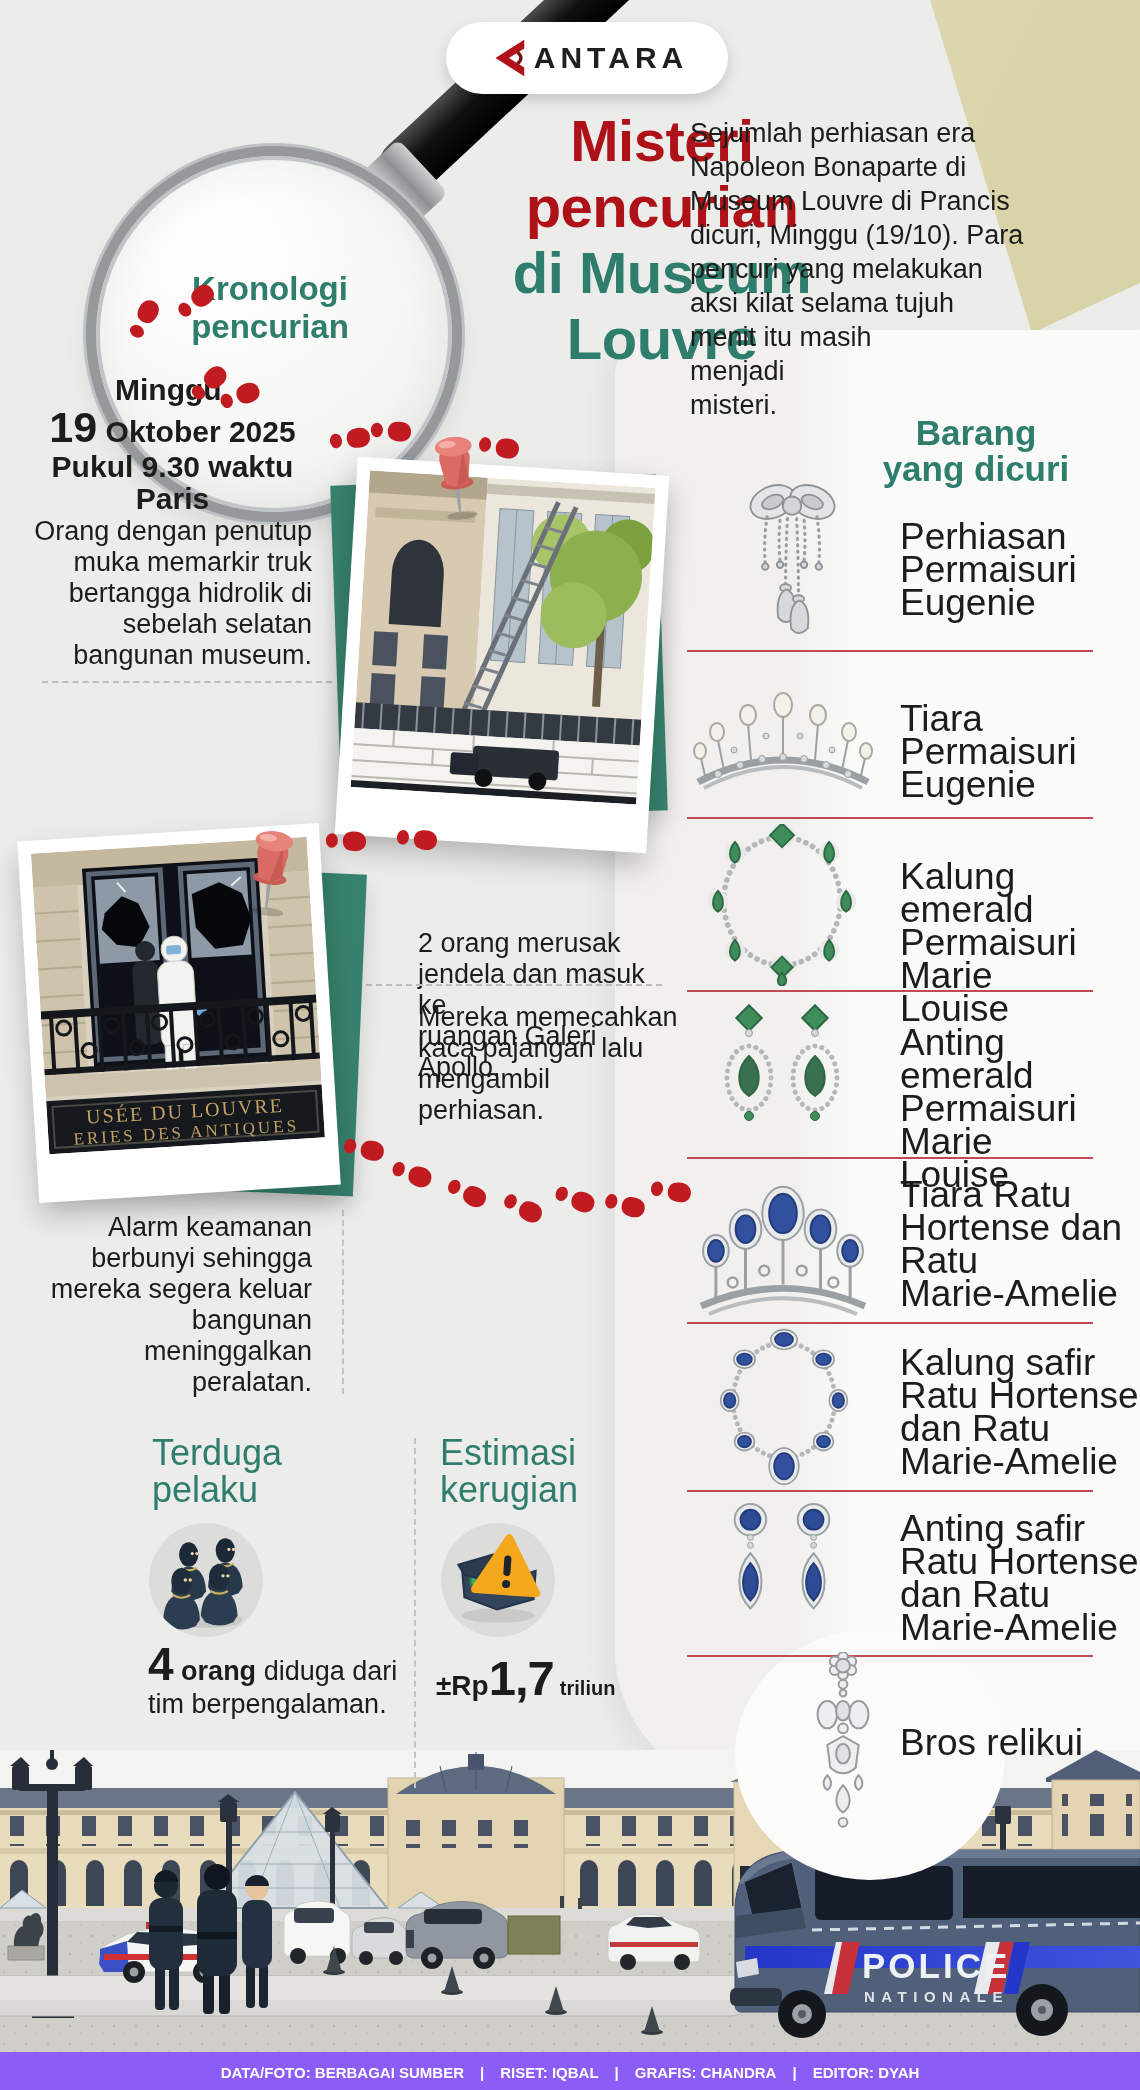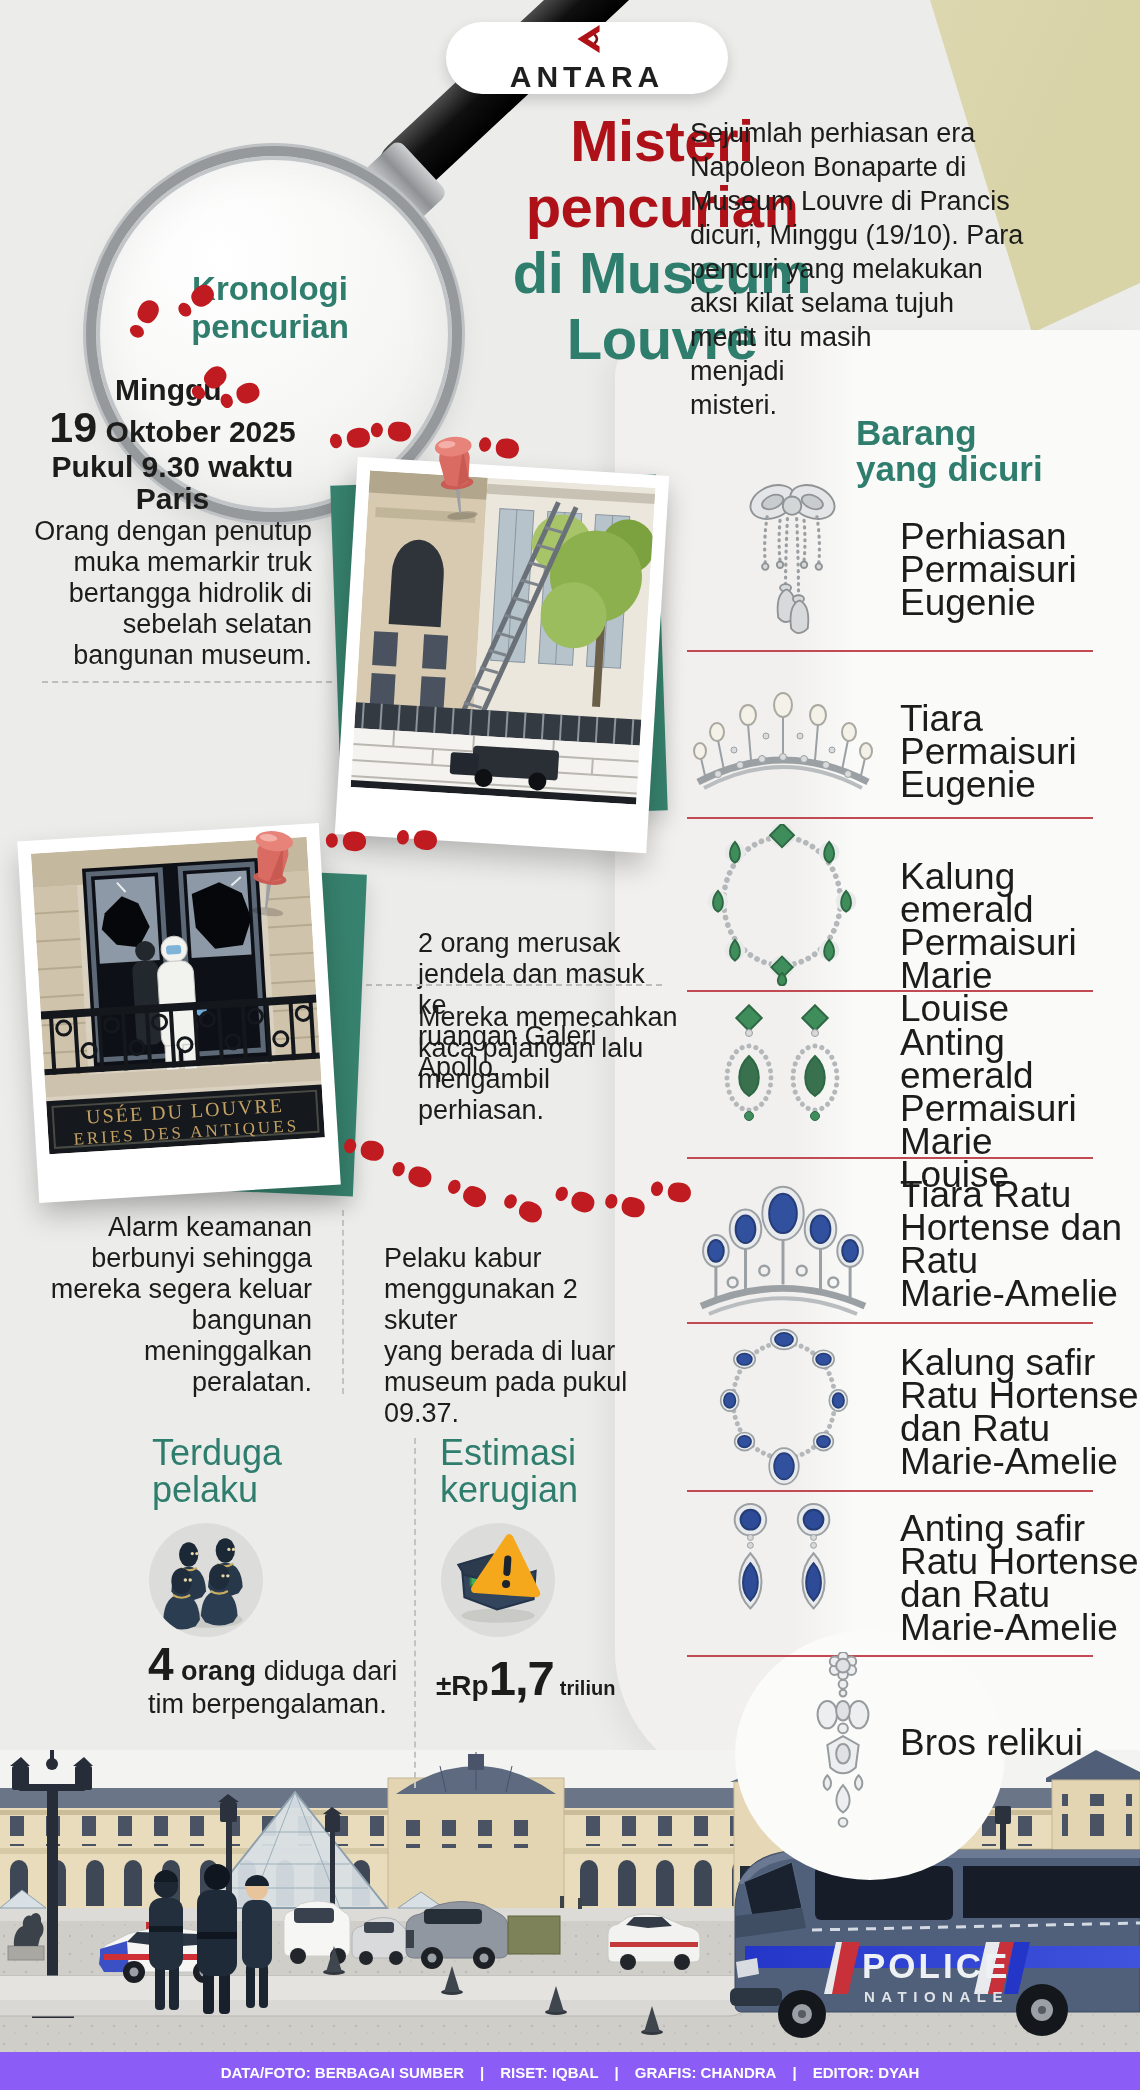--- a/index.html
+++ b/index.html
@@ -27,30 +27,30 @@
            transform:rotate(-43deg);}
   .lens{left:96px;top:156px;width:348px;height:348px;border-radius:50%;
         background:radial-gradient(circle at 35% 28%,#ffffff,#f6f6f5 55%,#e9e9e7);
         border:4px solid #c2c5c7;
         box-shadow:0 0 0 10px #96999c,0 0 0 13px #bfc2c4,0 16px 34px rgba(0,0,0,.13),inset 0 0 46px rgba(0,0,0,.05);}
   .badge{left:96px;top:270px;width:348px;font-weight:bold;font-size:33px;line-height:38px;
          text-align:center;color:#2e7d6d;}
 
   
   .pill{left:446px;top:22px;width:282px;height:72px;border-radius:37px;background:#fff;
-        box-shadow:0 6px 14px rgba(0,0,0,.16);display:flex;align-items:center;justify-content:center;gap:4px;flex-direction:column;}
+        box-shadow:0 6px 14px rgba(0,0,0,.16);display:flex;align-items:center;justify-content:center;gap:4px;}
   .pill .brand{font-weight:bold;font-size:30px;letter-spacing:5px;color:#1f1f1f;}
 
   
   .title{left:452px;top:108px;width:420px;text-align:center;font-weight:bold;
          font-size:58px;line-height:66px;letter-spacing:-.5px;}
   .t-red{color:#ae1117;}
   .t-teal{color:#2e7d6d;}
   .intro{left:690px;top:116px;width:345px;font-size:27px;line-height:34px;}
-  .stolen-h{left:856px;top:415px;width:240px;text-align:left;font-weight:bold;
+  .stolen-h{left:856px;top:415px;width:240px;text-align:center;font-weight:bold;
             font-size:35px;line-height:36px;color:#2e7d6d;}
 
   
   .date{left:25px;top:372px;width:295px;text-align:center;font-weight:bold;}
   .d1{font-size:30px;line-height:36px;}
   .d2{font-size:30px;line-height:38px;}
   .d2 .day{font-size:43px;}
   .d3{font-size:30px;line-height:32px;}
   .ev{font-size:27px;line-height:31px;}
   .dash-h{border-top:2px dashed #bdbdba;height:0;}
@@ -340,25 +340,20 @@
   <div class="abs ev pre" style="left:418px;top:1002px;width:262px">Mereka memecahkan
 kaca pajangan lalu
 mengambil perhiasan.</div>
   <div class="abs ev ra pre" style="left:16px;top:1212px;width:296px">Alarm keamanan
 berbunyi sehingga
 mereka segera keluar
 bangunan
 meninggalkan
 peralatan.</div>
   <div class="abs dash-v" style="left:342px;top:1210px;height:184px"></div>
-  <div class="abs ev pre" style="left:384px;top:1243px;width:272px">Pelaku kabur
-menggunakan 2 skuter
-yang berada di luar
-museum pada pukul
-09.37.</div>
 
   <div class="abs mat" style="left:336px;top:480px;width:326px;height:336px;transform:rotate(-2deg)"></div>
   <div class="abs polaroid" style="left:346px;top:466px;transform:rotate(3.5deg)">
     <svg width="286" height="317" viewBox="0 0 286 317">
       <rect width="286" height="317" fill="#eef0ef"></rect>
       <rect x="0" y="0" width="118" height="252" fill="#d7cab0"></rect>
       <rect x="0" y="0" width="118" height="22" fill="#b2a68c"></rect>
       <rect x="8" y="36" width="100" height="10" fill="#c0b499"></rect>
       <path d="M28,100 a26,34 0 0 1 52,0 V152 H28 Z" fill="#2f343b"></path>
       <rect x="14" y="160" width="24" height="34" fill="#4a525f"></rect>

